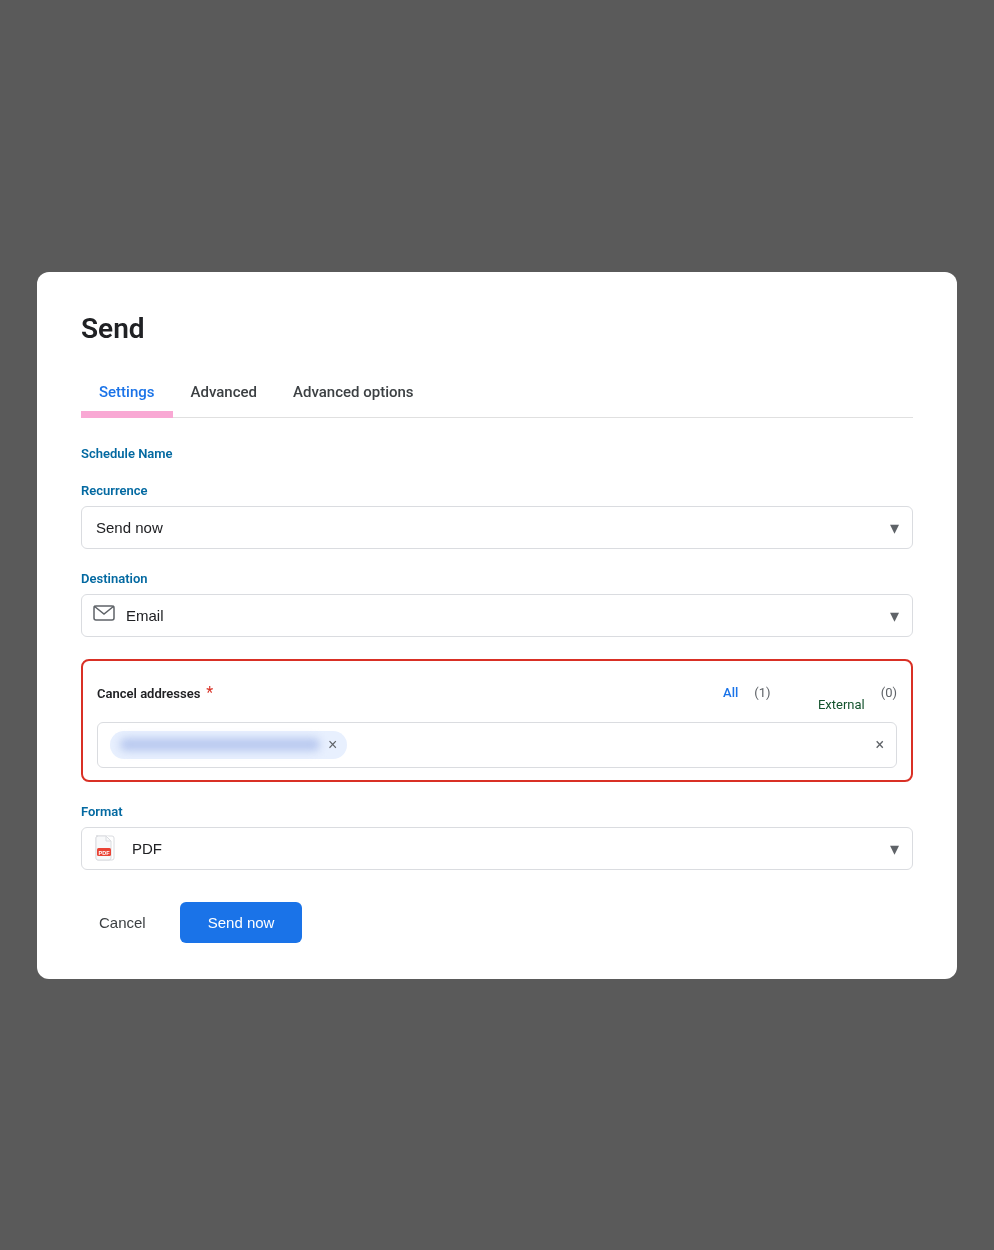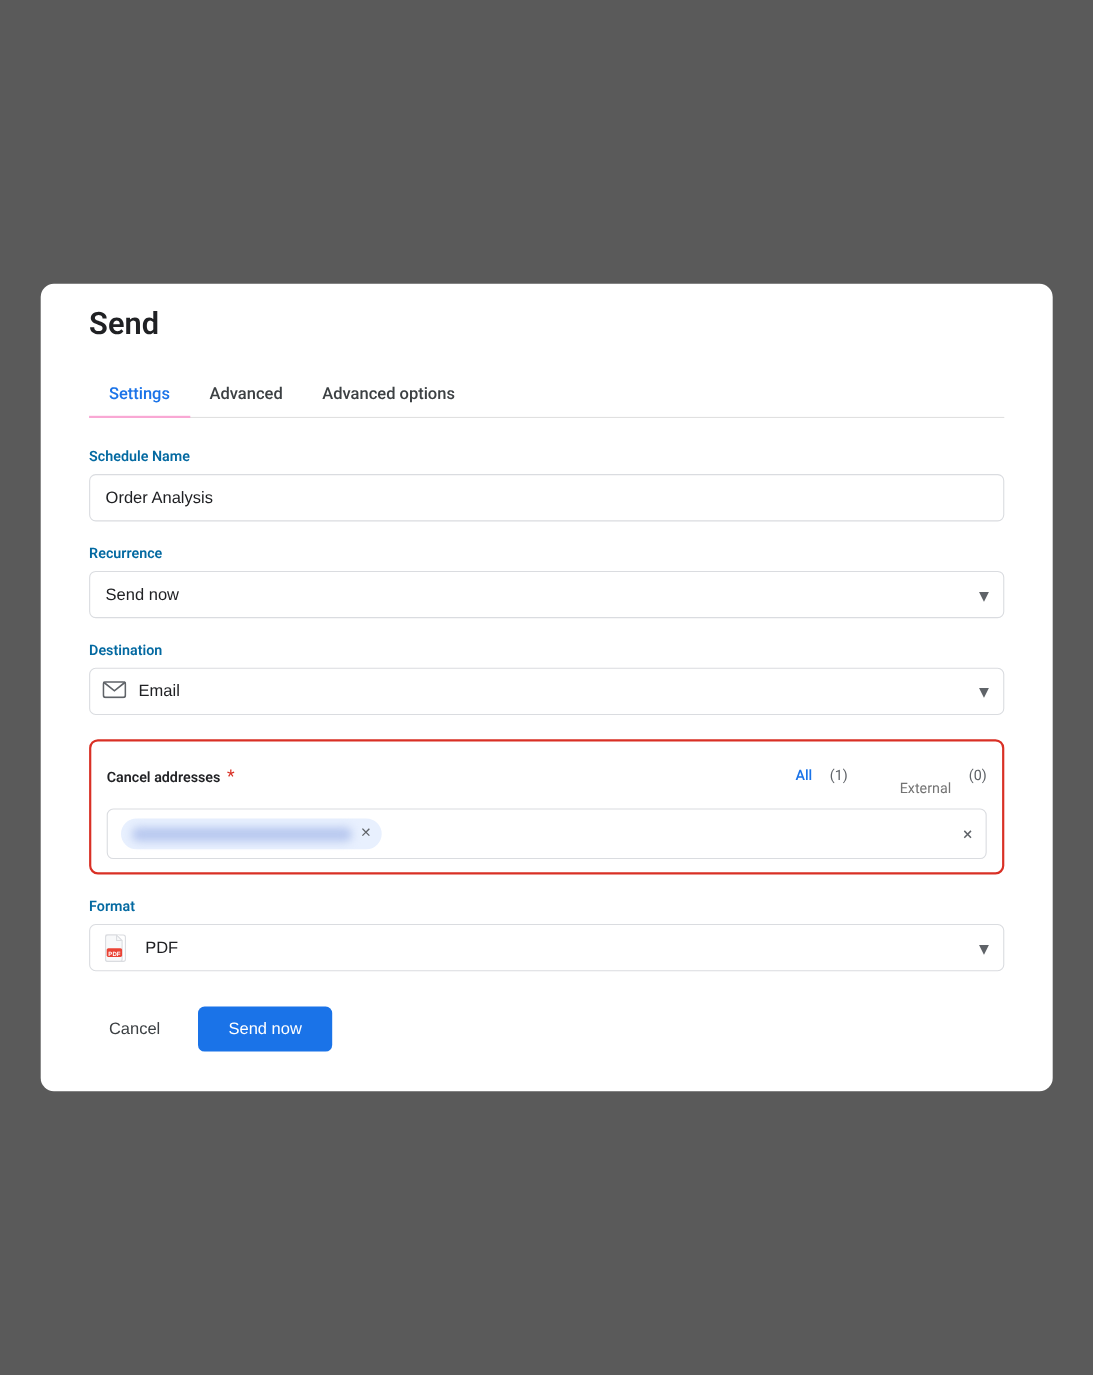--- a/index.html
+++ b/index.html
@@ -14,21 +14,21 @@
       justify-content: center;
       align-items: center;
       min-height: 100vh;
       font-family: 'Google Sans', Roboto, Arial, sans-serif;
     }
 
     .dialog {
       background: #ffffff;
       border-radius: 12px;
       width: 920px;
-      padding: 20px 44px 36px 44px;
+      padding: 40px 44px 36px 44px;
       position: relative;
     }
 
     .dialog-title {
       font-size: 28px;
       font-weight: 600;
       color: #202124;
       margin-bottom: 28px;
     }
 
@@ -45,21 +45,21 @@
       padding: 10px 18px;
       cursor: pointer;
       color: #3c4043;
       border-bottom: 3px solid transparent;
       margin-bottom: -1px;
       white-space: nowrap;
     }
 
     .tab.active {
       color: #1a73e8;
-      border-bottom: 2px solid #f9a8d4;
+      border-bottom: 7px solid #f9a8d4;
     }
 
     .form-group {
       margin-bottom: 22px;
     }
 
     .form-label {
       font-size: 13px;
       font-weight: 600;
       color: #0369a1;
@@ -170,21 +170,21 @@
       color: #1a73e8;
       font-weight: 500;
       cursor: pointer;
     }
 
     .filter-count {
       color: #5f6368;
     }
 
     .filter-external {
-      color: #737373;
+      color: #14532d;
       cursor: pointer;
       margin-top: 24px;
     }
 
     .email-chip {
       background: #e8f0fe;
       border-radius: 16px;
       padding: 6px 10px;
       display: flex;
       align-items: center;
@@ -301,21 +301,20 @@
     <div class="tab">
       <span>Advanced</span>
     </div>
     <div class="tab">
       <span>Advanced options</span>
     </div>
   </div>
 
   <div class="form-group">
     <label class="form-label">Schedule Name</label>
-    <input type="text" class="form-input" value="Order Analysis" style="">
   </div>
 
   <div class="form-group">
     <label class="form-label">Recurrence</label>
     <div class="select-wrapper">
       <select class="select-field">
         <option>Send now</option>
       </select>
       <span class="select-chevron">▾</span>
     </div>

